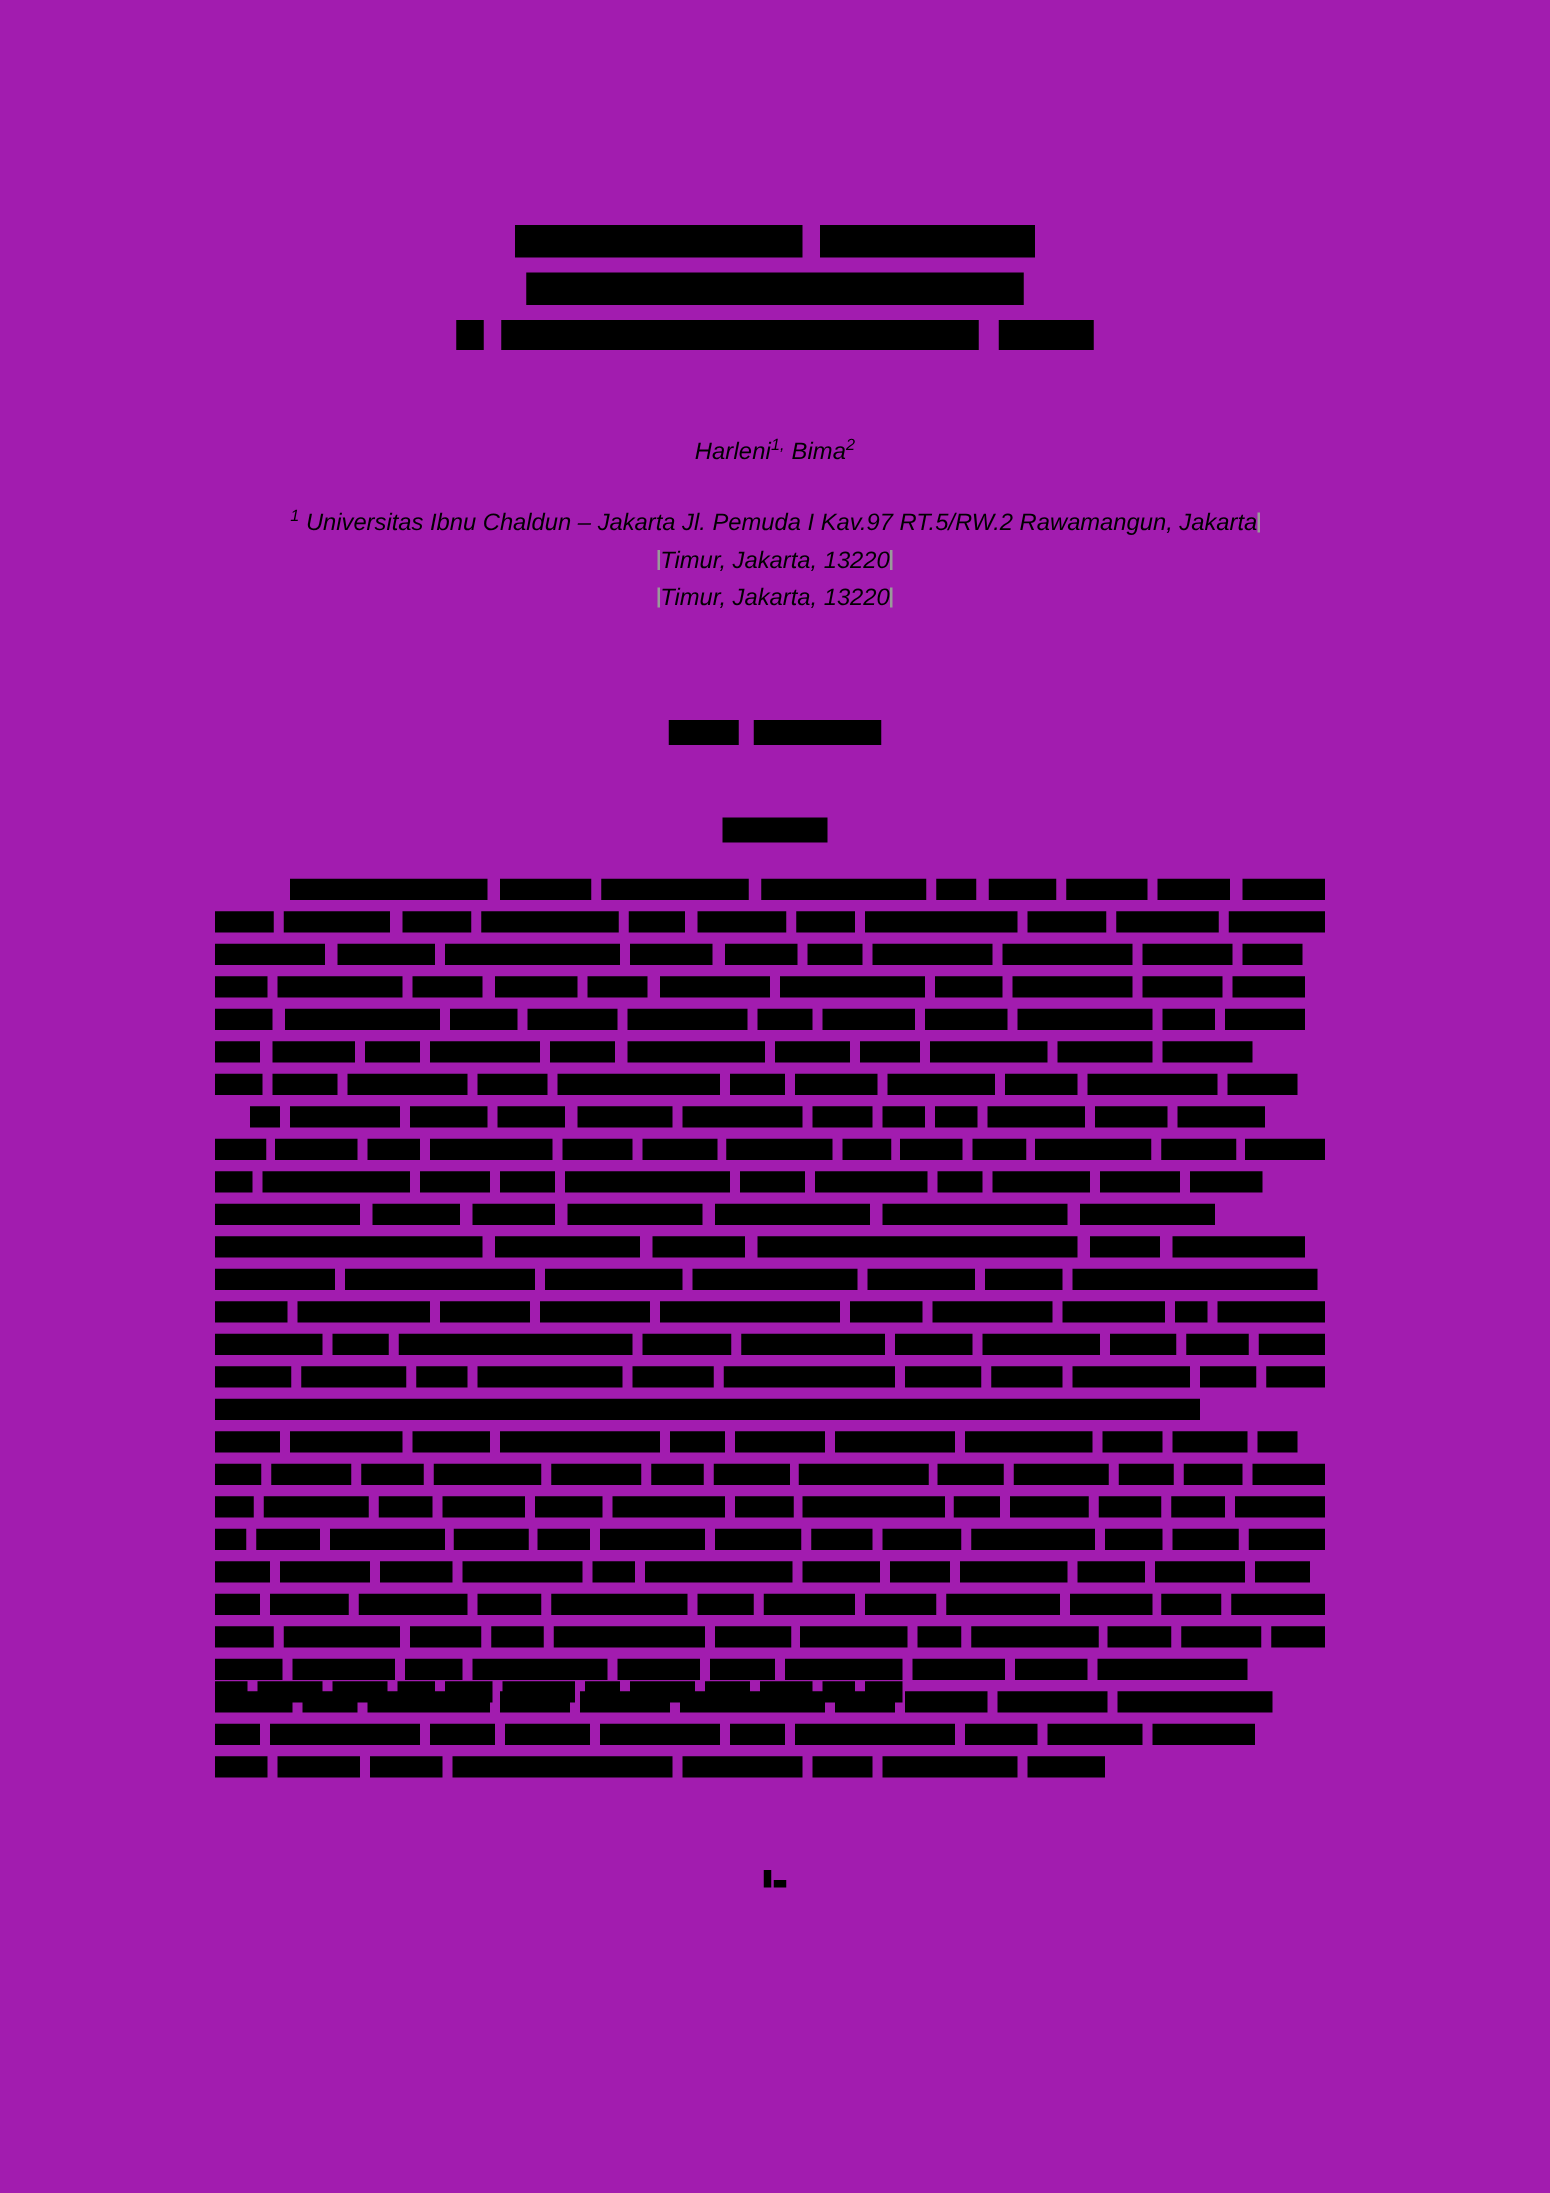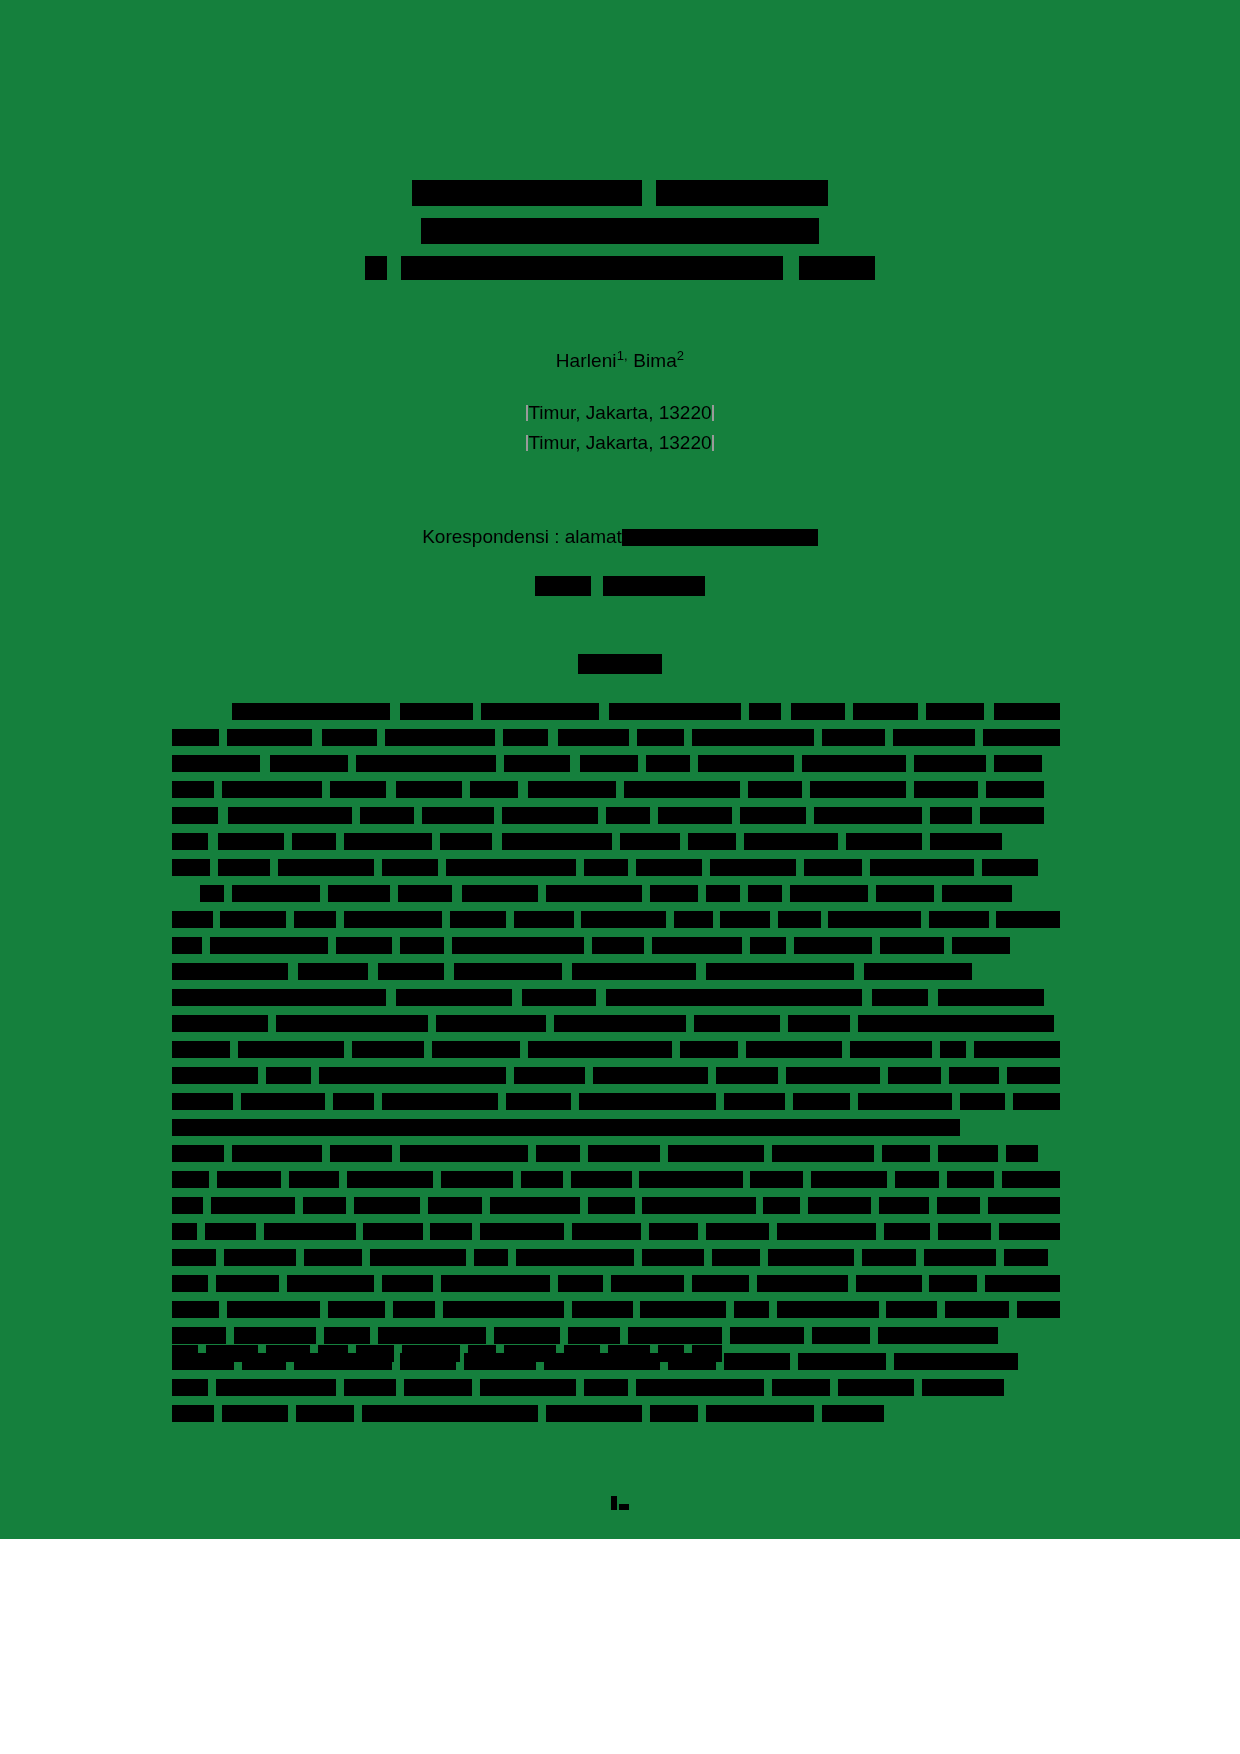--- a/index.html
+++ b/index.html
@@ -11,22 +11,23 @@
     width: 1240px;
     height: 1754px;
     position: relative;
     font-family: "Liberation Sans", sans-serif;
     color: #000000;
     overflow: hidden;
   }
   .page {
     position: relative;
     width: 1240px;
-    height: 1539px;
-    background: #15803d;
+    height: 1754px;
+    background: #a21caf;
+    font-style: italic;
   }
 
   
   .bar {
     background: #000000;
     display: inline-block;
     vertical-align: middle;
   }
 
   
@@ -147,30 +148,31 @@
     </div>
   </div>
 
   <div class="authors">
     <span>Harleni</span><sup>1,</sup>
     <span>Bima</span><sup>2</sup>
   </div>
 
   <div class="affil">
     <div>
+      <sup>1</sup>
+      <span>Universitas Ibnu Chaldun – Jakarta Jl. Pemuda I Kav.97 RT.5/RW.2 Rawamangun, Jakarta</span><span class="tick"></span>
+    </div>
+    <div>
       <span class="tick"></span><span>Timur, Jakarta, 13220</span><span class="tick"></span>
     </div>
     <div>
       <span class="tick"></span><span>Timur, Jakarta, 13220</span><span class="tick"></span>
     </div>
   </div>
 
-  <div class="korespondensi">
-    <span class="tick"></span><span>Korespondensi : alamat</span><span class="bar" style="width:196px;"></span>
-  </div>
 
   <div class="head-bar-row" style="top:576px;">
     <span class="bar" style="width:56px;"></span>
     <span class="gap" style="width:12px;"></span>
     <span class="bar" style="width:102px;"></span>
   </div>
 
   <div class="head-bar-row" style="top:654px;">
     <span class="bar" style="width:84px;"></span>
   </div>

